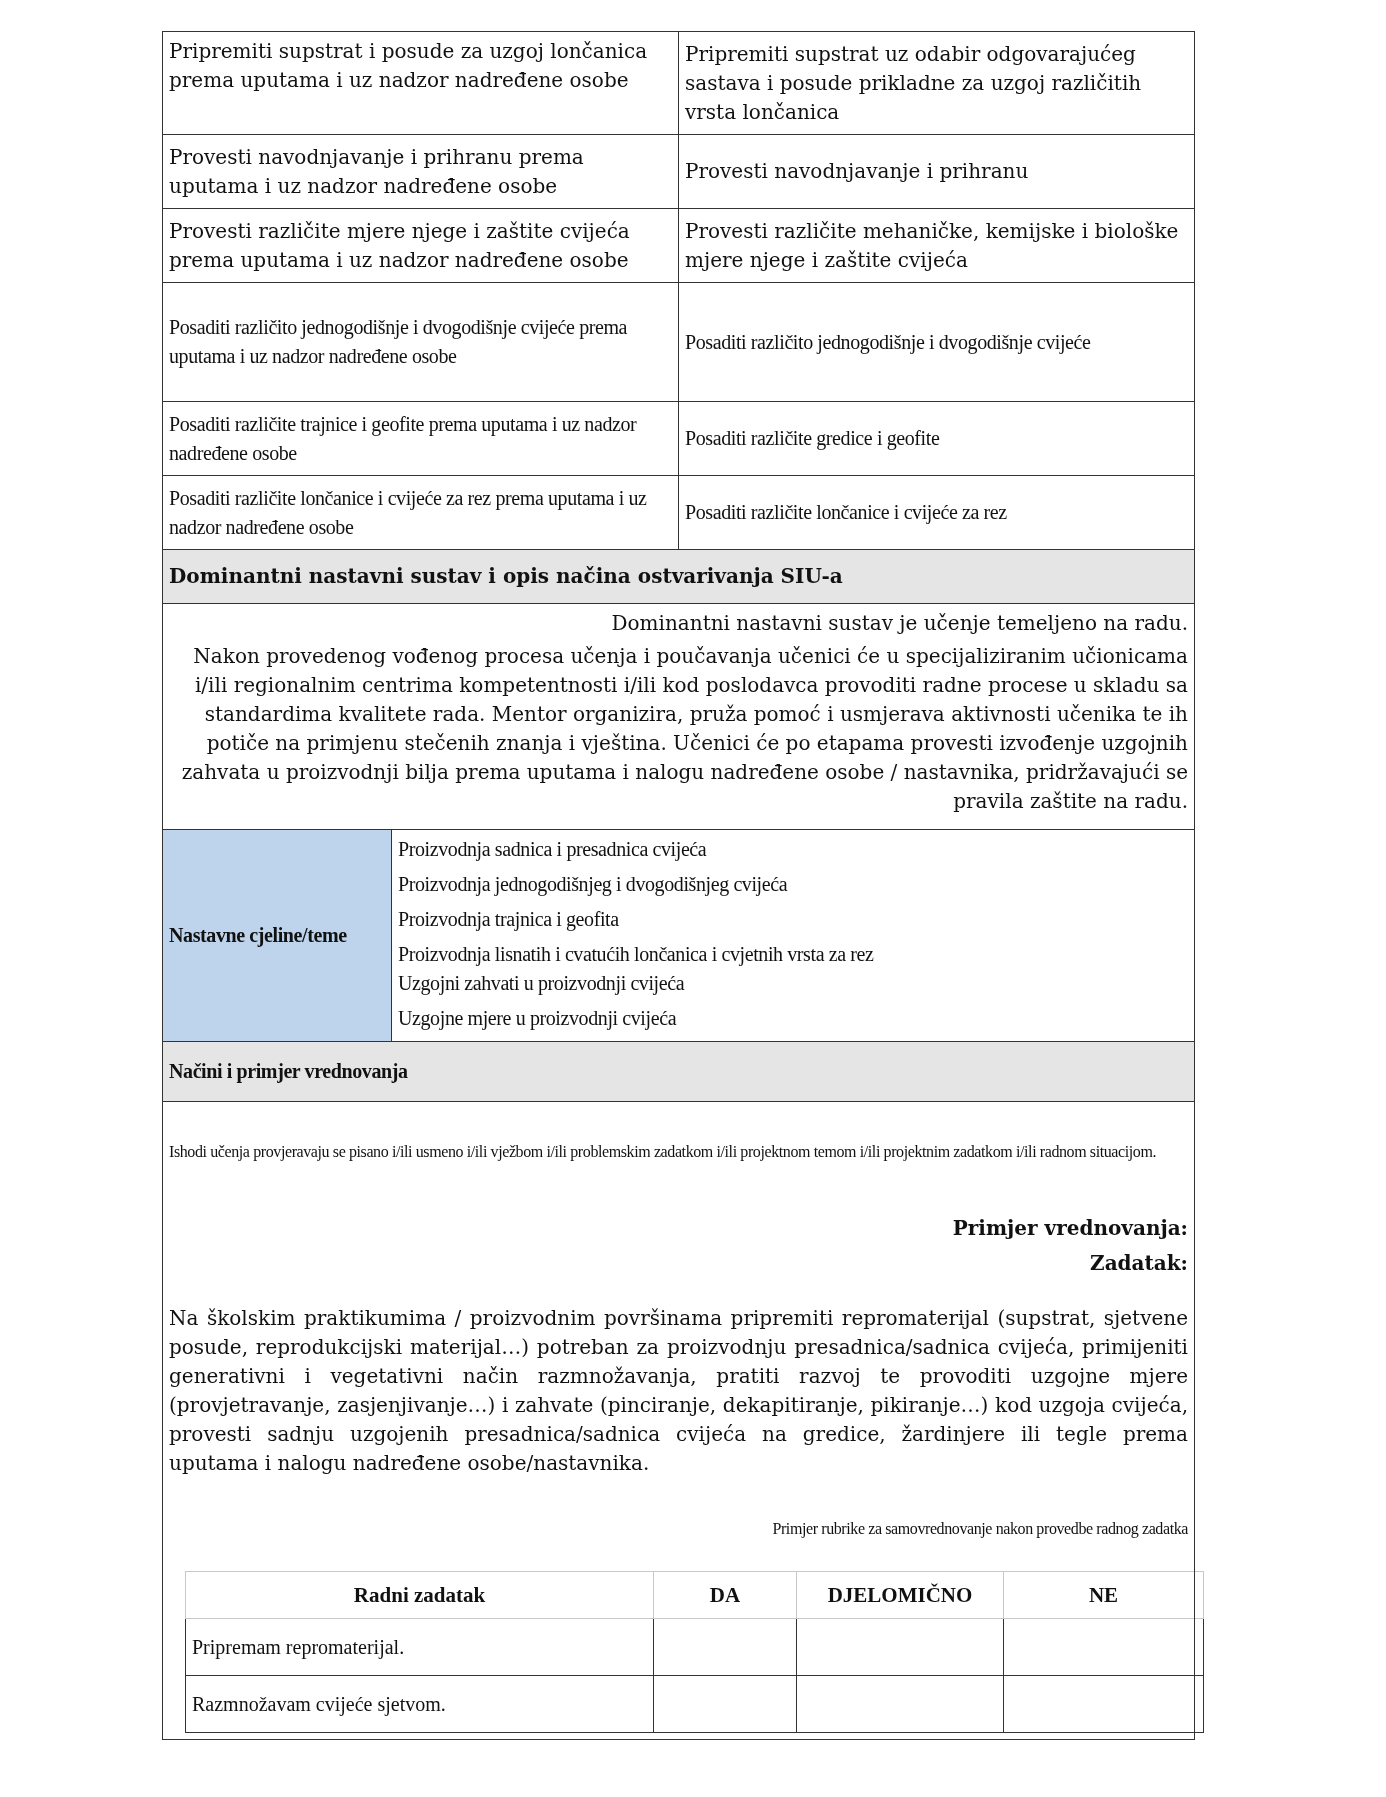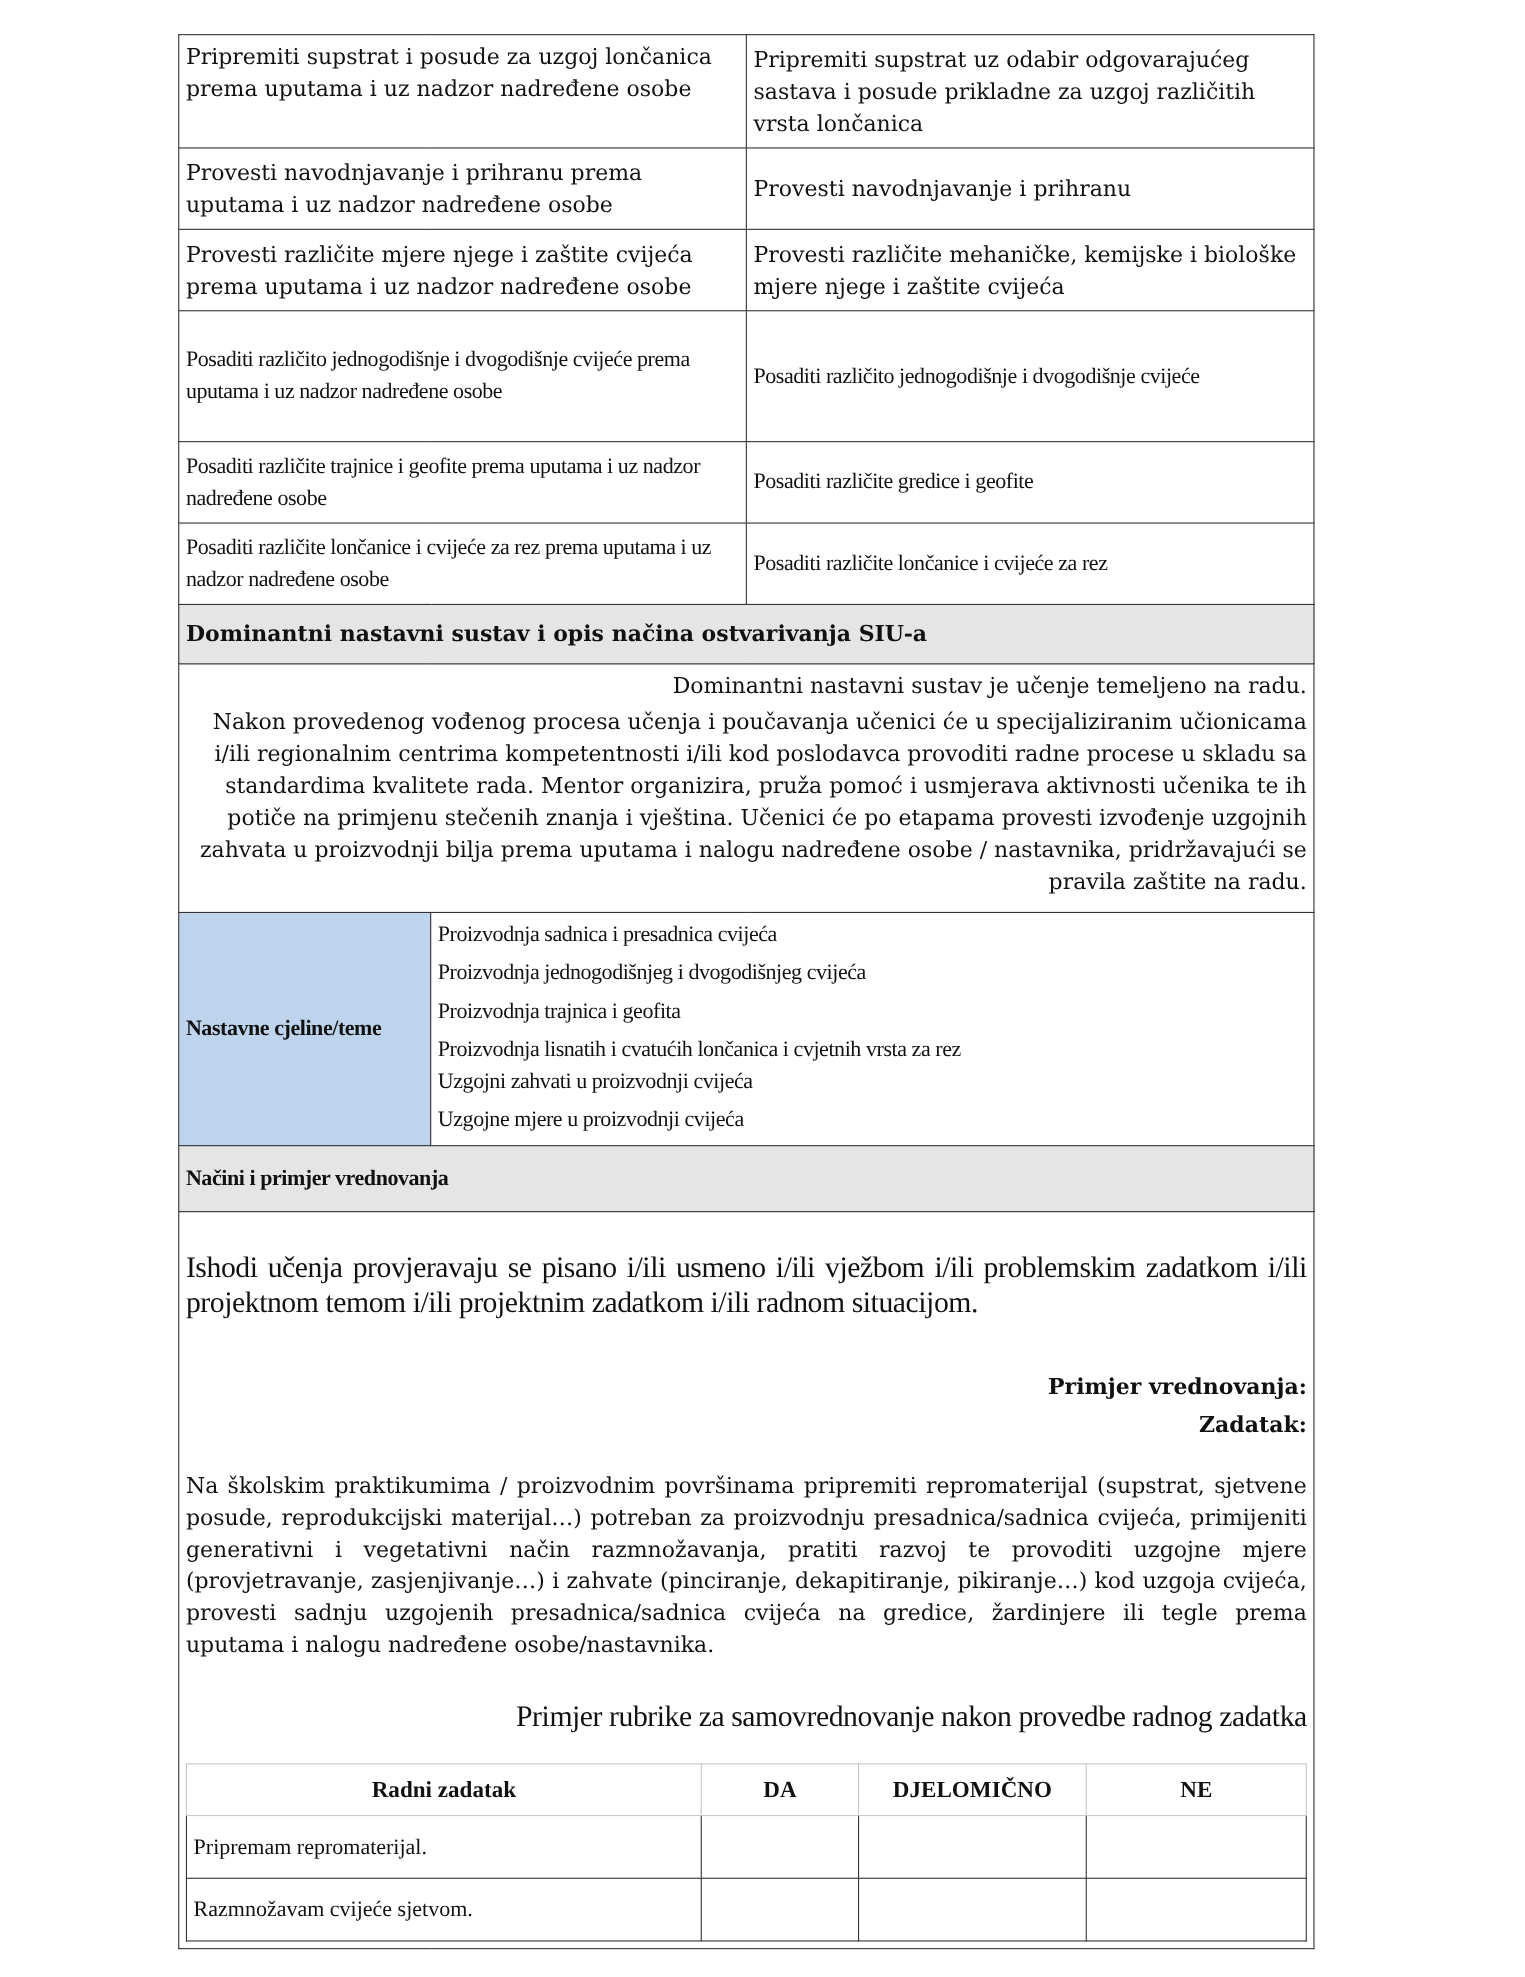--- a/index.html
+++ b/index.html
@@ -1,27 +1,27 @@
 <!DOCTYPE html>
 <html><head>
 <meta charset="utf-8">
 <style>
   html, body { margin: 0; padding: 0; background: #ffffff; }
   body { width: 1386px; height: 1797px; position: relative; overflow: hidden;
          font-family: "DejaVu Serif", "Liberation Serif", serif; color: #111; }
   .page { position: absolute; left: 162px; top: 31px; width: 1032px; }
   table.main { width: 1032px; border-collapse: collapse; table-layout: fixed; }
   table.main td { border: 1.5px solid #333; vertical-align: middle; font-size: 20px; line-height: 29px; padding: 5px 6px 5px 6px; }
-  .narrow { font-family: "Liberation Serif", serif; font-size: 27px; letter-spacing: -0.4px; }
+  .narrow { font-family: "Liberation Serif", serif; font-size: 16px; letter-spacing: -0.4px; }
   .hdr { background: #bdd4ec; font-weight: bold; }
   .hdr td { background: #e5e5e5; }
   .just { text-align: justify; margin-top: 26px; }
   .topic { display: block; line-height: 29px; margin: 3px 0 6px 0; }
   .topic.tight { margin-bottom: 0; }
-  .rubric { width: 1018px; border-collapse: collapse; table-layout: fixed; margin: 28px 0 0 0; }
+  .rubric { width: 1018px; border-collapse: collapse; table-layout: fixed; margin: 28px 0 0 16px; }
   .rubric th, .rubric td { border: 1.5px solid #c8c8c8; font-size: 21px; height: 46px; padding: 0 6px; }
   .rubric th { font-family: "Liberation Serif", serif; font-weight: bold; text-align: center; }
   .rubric td { font-family: "Liberation Serif", serif; }
   p { margin: 0; text-align: right; }
 </style>
 </head>
 <body>
 
 <div class="page">
   <table class="main">

